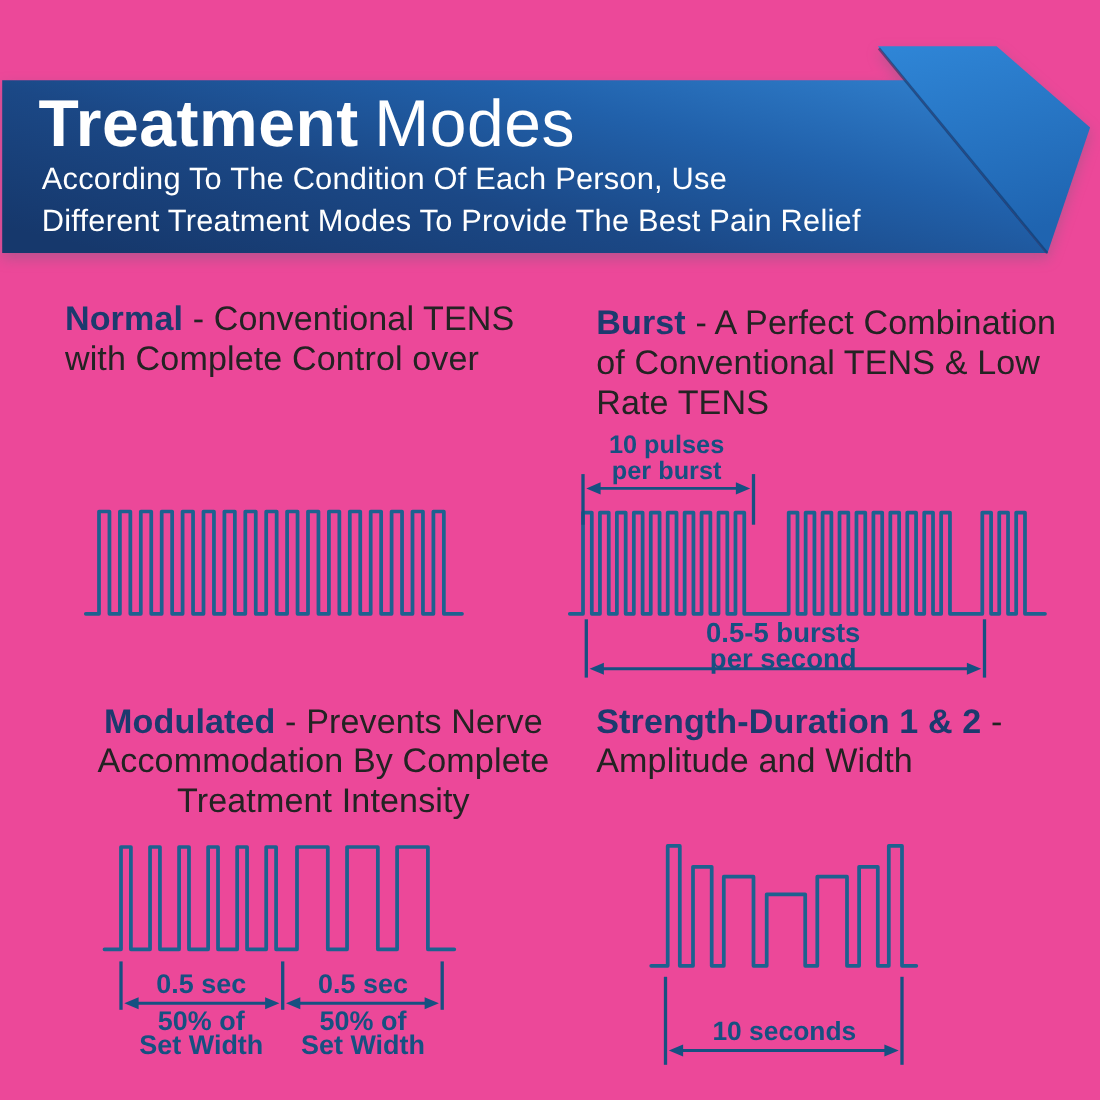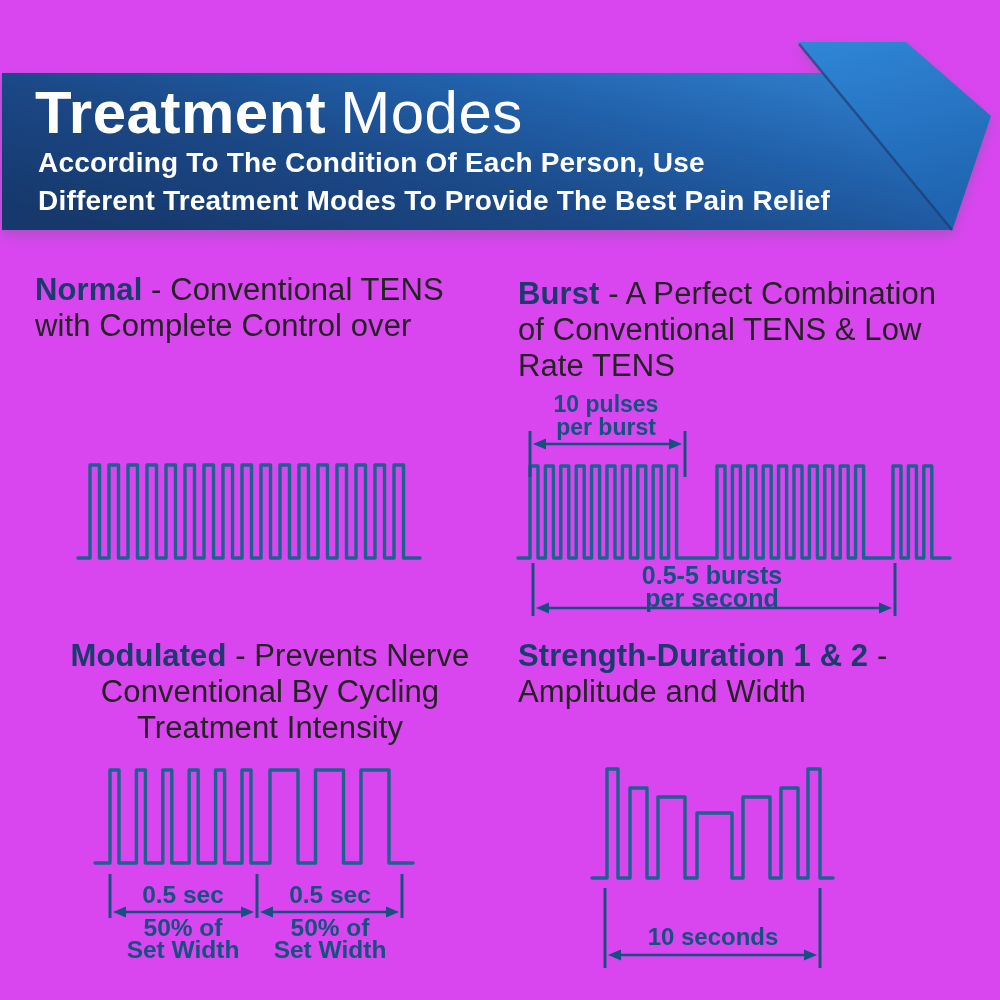--- a/index.html
+++ b/index.html
@@ -1,30 +1,30 @@
 <!DOCTYPE html>
 <html style="--term-color: #1c3a6e; --body-color: #232323;"><head>
 <meta charset="utf-8">
 <style>
   html,body{margin:0;padding:0;background:#ffffff;}
   .page{
-    position:relative;width:1000px;height:1000px;background:#d946ef;overflow:hidden;
+    position:relative;width:1000px;height:1000px;background:#ec4899;overflow:hidden;
     font-family:"Liberation Sans","DejaVu Sans",sans-serif;
   }
   .ribbon{
     position:absolute;left:0;top:0;width:1000px;height:260px;
     filter:drop-shadow(0px 5px 6px rgba(90,100,120,0.35));
   }
   .banner-text{position:absolute;left:35px;top:82px;color:#fff;}
   .title{font-size:60px;line-height:62px;letter-spacing:0.5px;white-space:nowrap;}
   .t-bold{font-weight:800;}
   .t-light{font-weight:300;margin-left:14px;}
-  .sub{font-size:28px;font-weight:700;line-height:38px;white-space:nowrap;letter-spacing:0.2px;margin-left:3px;}
+  .sub{font-size:28px;font-weight:400;line-height:38px;white-space:nowrap;letter-spacing:0.2px;margin-left:3px;}
   .sub:first-of-type{margin-top:8px;}
-  .section{position:absolute;width:470px;}
+  .section{position:absolute;width:470px;margin-left:24px;}
   .sline{font-size:31px;line-height:36px;white-space:nowrap;color:var(--body-color,#232323);font-weight:500;letter-spacing:0.1px;}
   .term{font-weight:800;color:var(--term-color,#1c3a6e);}
   #diagram-svg{position:absolute;left:0;top:0;width:1000px;height:1000px;}
   #diagram-svg text{font-family:"Liberation Sans","DejaVu Sans",sans-serif;}
 </style>
 </head>
 <body>
 
 <div class="page">
 
@@ -60,21 +60,21 @@
   </div>
 
   <div class="section" style="left:518px;top:276px;">
     <div class="sline"><span class="term">Burst</span><span> - </span><span>A Perfect Combination</span></div>
     <div class="sline">of Conventional TENS &amp; Low</div>
     <div class="sline">Rate TENS</div>
   </div>
 
   <div class="section" style="left:35px;top:638px;text-align:center;">
     <div class="sline"><span class="term">Modulated</span><span> - </span><span>Prevents Nerve</span></div>
-    <div class="sline">Conventional By Cycling</div>
+    <div class="sline">Accommodation By Complete</div>
     <div class="sline">Treatment Intensity</div>
   </div>
 
   <div class="section" style="left:518px;top:638px;">
     <div class="sline"><span class="term">Strength-Duration 1 &amp; 2</span><span> -</span><span></span></div>
     <div class="sline">Amplitude and Width</div>
   </div>
 
   <svg id="diagram-svg" viewBox="0 0 1000 1000">
       <path d="M 78 558 L 90 558 L 90 465 L 99.5 465 L 99.5 558 L 109 558 L 109 465 L 118.5 465 L 118.5 558 L 128 558 L 128 465 L 137.5 465 L 137.5 558 L 147 558 L 147 465 L 156.5 465 L 156.5 558 L 166 558 L 166 465 L 175.5 465 L 175.5 558 L 185 558 L 185 465 L 194.5 465 L 194.5 558 L 204 558 L 204 465 L 213.5 465 L 213.5 558 L 223 558 L 223 465 L 232.5 465 L 232.5 558 L 242 558 L 242 465 L 251.5 465 L 251.5 558 L 261 558 L 261 465 L 270.5 465 L 270.5 558 L 280 558 L 280 465 L 289.5 465 L 289.5 558 L 299 558 L 299 465 L 308.5 465 L 308.5 558 L 318 558 L 318 465 L 327.5 465 L 327.5 558 L 337 558 L 337 465 L 346.5 465 L 346.5 558 L 356 558 L 356 465 L 365.5 465 L 365.5 558 L 375 558 L 375 465 L 384.5 465 L 384.5 558 L 394 558 L 394 465 L 403.5 465 L 403.5 558 L 420 558" fill="none" stroke="#1d618f" stroke-width="3.4" stroke-linejoin="round" stroke-linecap="round"></path>

